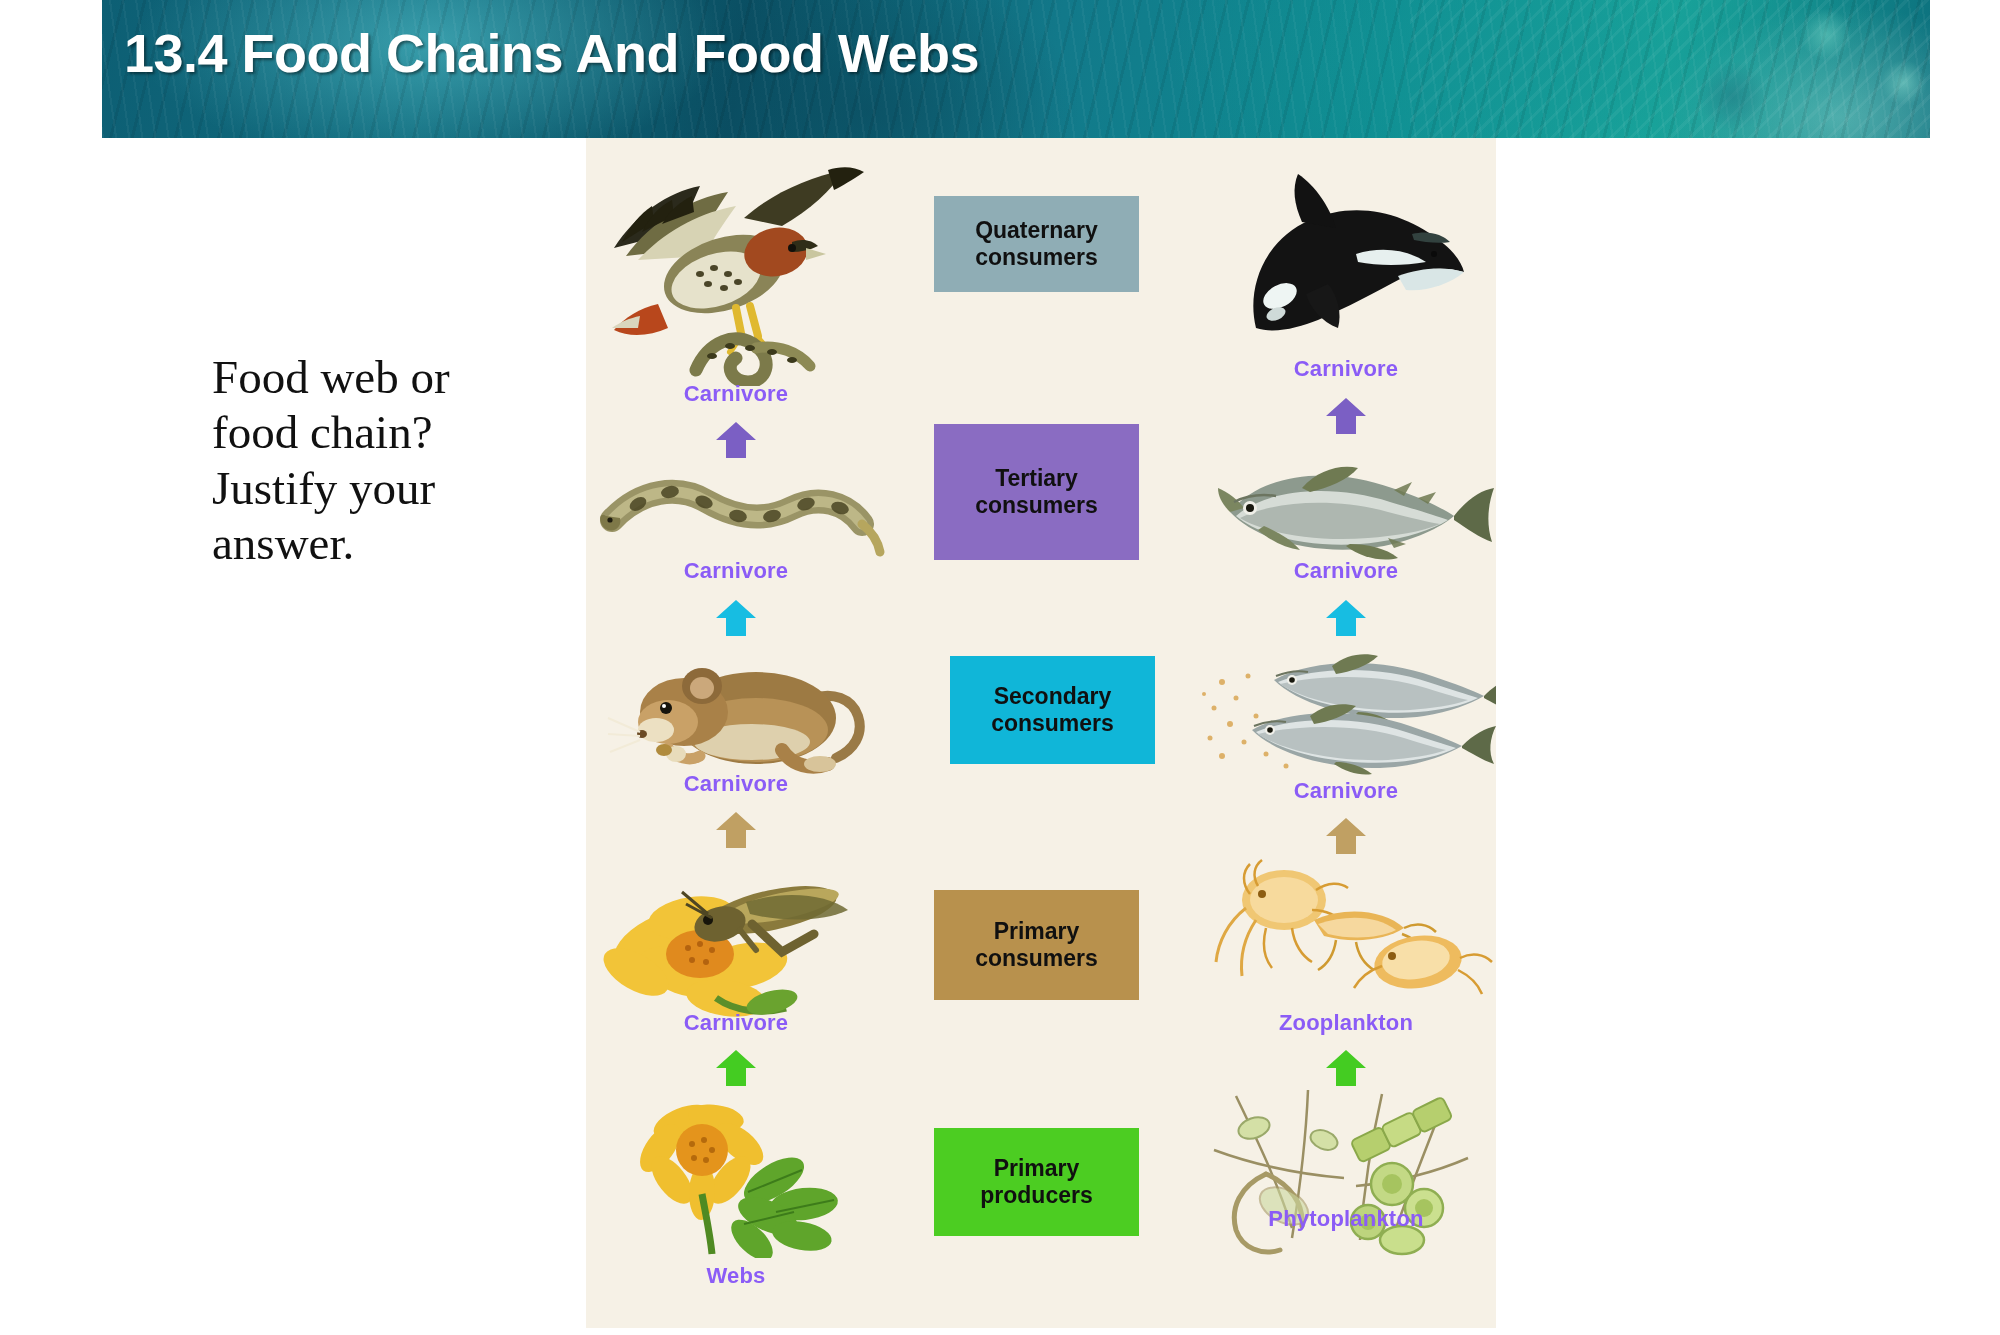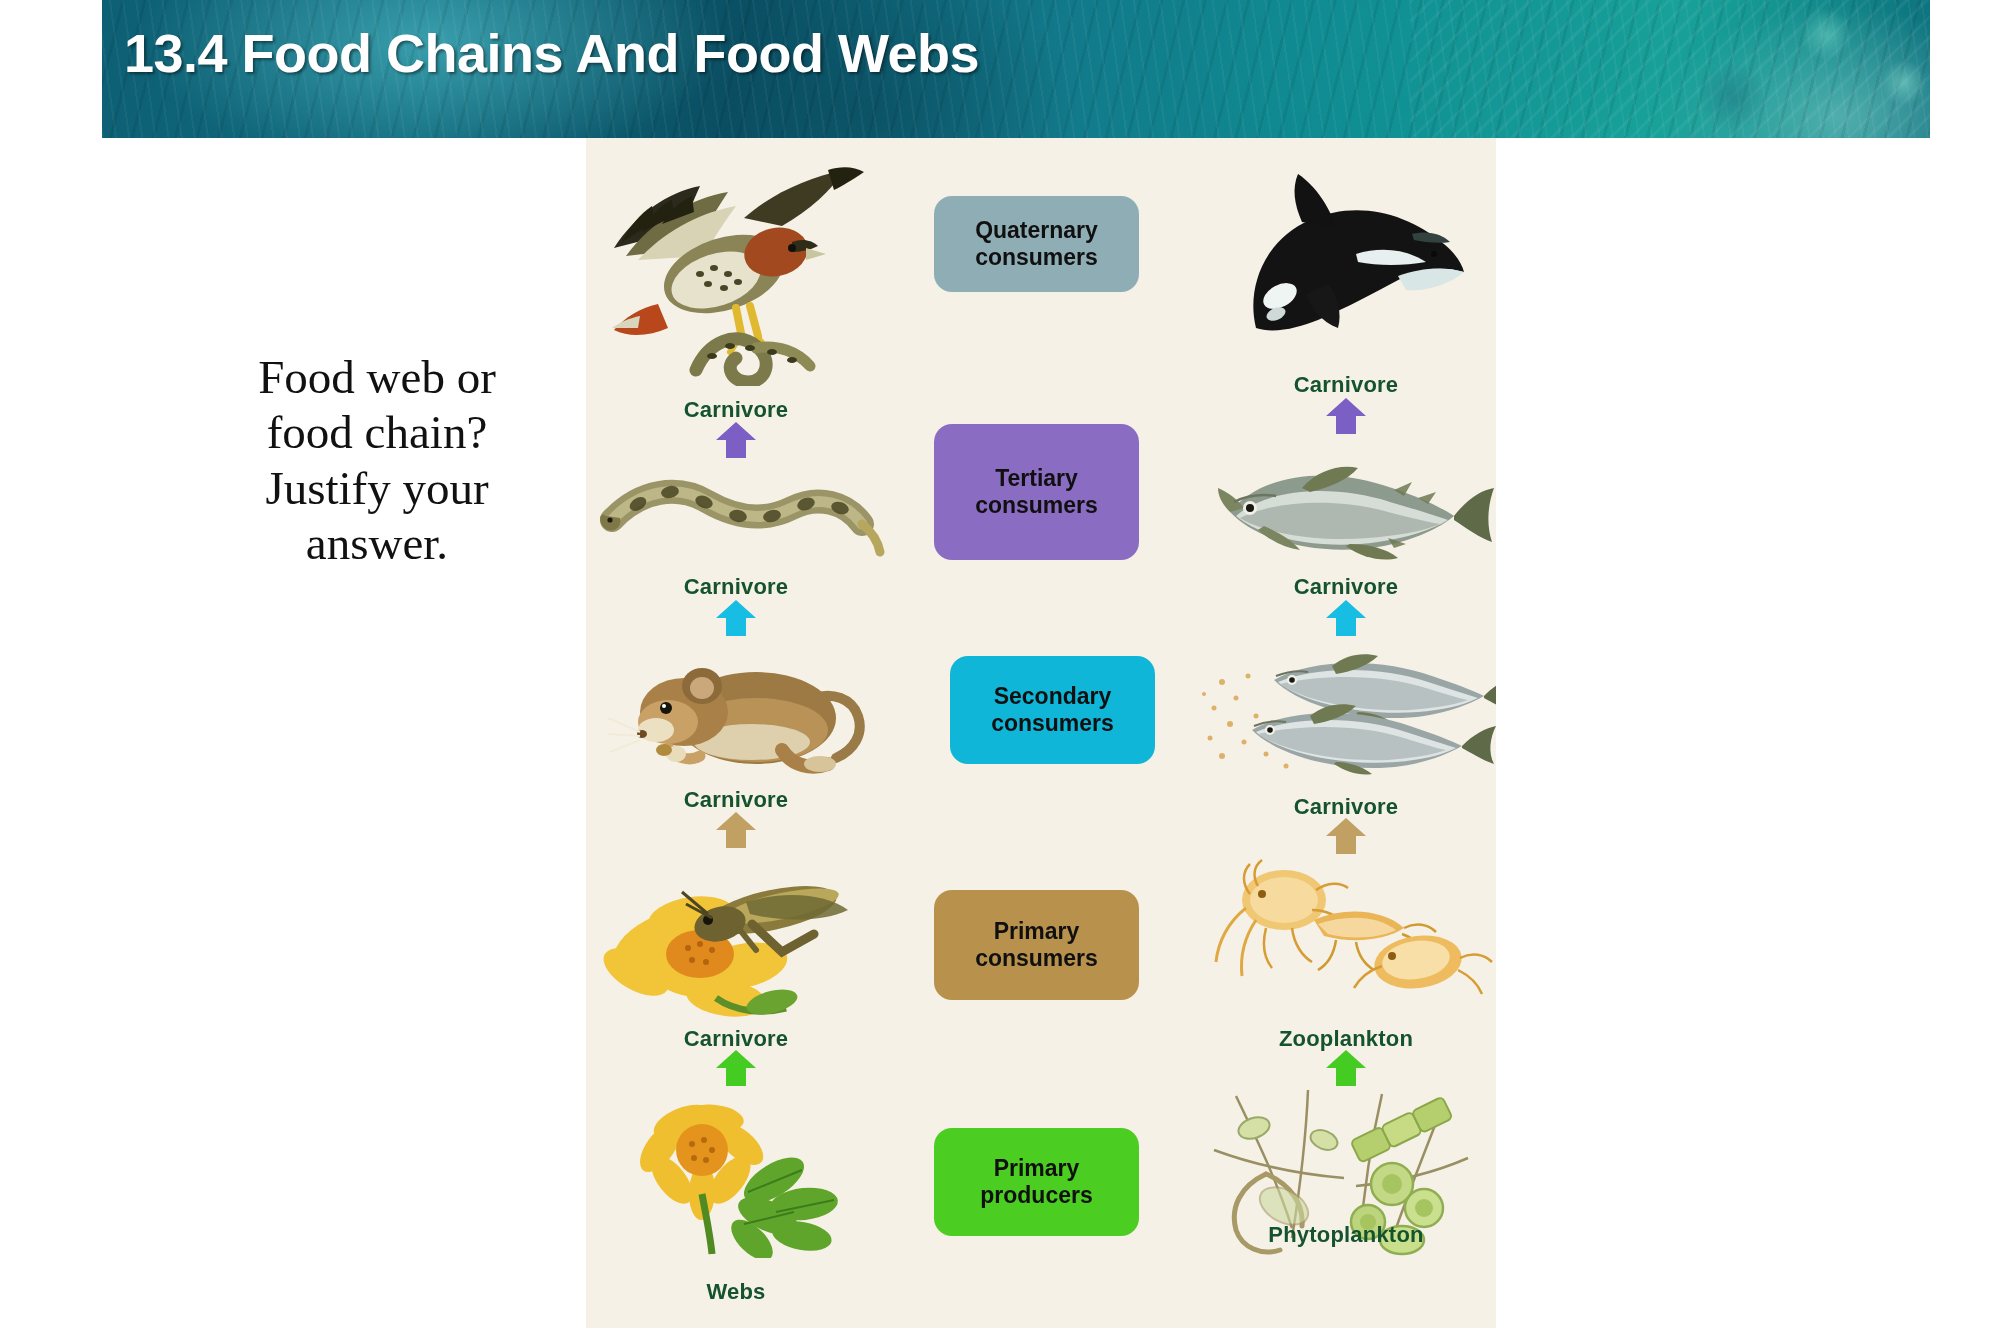--- a/index.html
+++ b/index.html
@@ -42,59 +42,58 @@
     font-size:54px;font-weight:bold;color:#ffffff;
     letter-spacing:-0.5px;
     text-shadow:2px 2px 3px rgba(0,0,0,.45);
     white-space:nowrap;
   }
 
   
   #question-text{
     position:absolute;left:212px;top:350px;width:330px;
     font-family:"Liberation Serif", serif;
-    font-size:47px;line-height:1.18;color:#111111;text-align:center;
+    font-size:47px;line-height:1.18;color:#111111;
   }
 
   
   #diagram-panel{
     position:absolute;left:586px;top:138px;width:910px;height:1190px;
     background:#f6f1e6;
   }
 
   .col{position:absolute;top:0;width:300px;height:100%;}
   #col-terrestrial{left:0px;}
   #col-center{left:300px;width:310px;}
   #col-aquatic{left:610px;}
 
   
   .row-label{
     position:absolute;width:300px;text-align:center;
-    font-size:22px;font-weight:bold;color:#14532d;
+    font-size:22px;font-weight:bold;color:#8b5cf6;
     letter-spacing:.2px;
-    margin-top:16px;
   }
 
   .arrow{
     position:absolute;width:44px;height:40px;left:128px;
   }
   .arrow svg{display:block;width:44px;height:40px;}
 
   
   .tbox{
     position:absolute;left:48px;width:205px;
     display:flex;align-items:center;justify-content:center;
     text-align:center;font-size:23px;font-weight:bold;line-height:1.18;
     color:#101010;
   }
 
   .organism{position:absolute;}
 
   
-  .row-label, .tbox{ text-rendering:optimizeLegibility;border-radius:18px; }
+  .row-label, .tbox{ text-rendering:optimizeLegibility; }
 </style>
 </head>
 <body>
 
 <div id="title-banner">
   <div class="wave-texture"></div>
   <div class="coral"></div>
   <div id="banner-title">13.4 Food Chains And Food Webs</div>
 </div>
 

